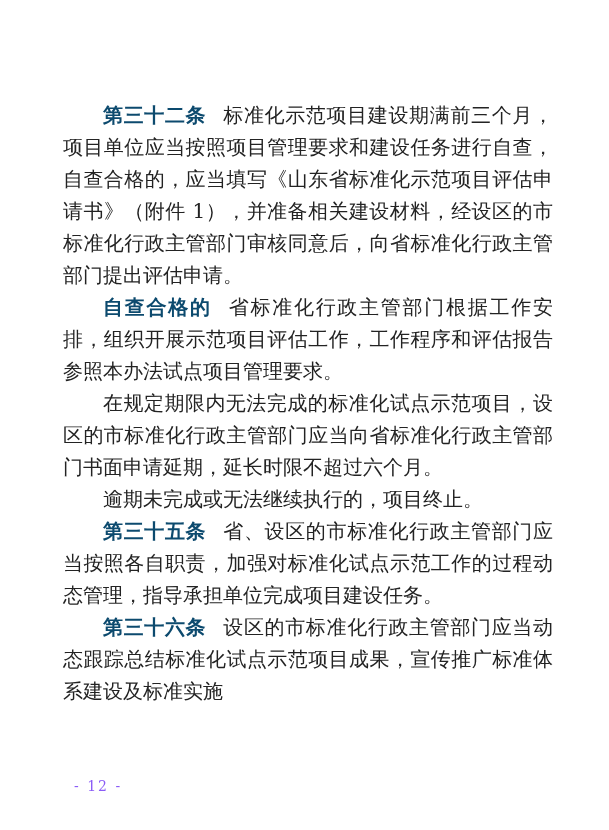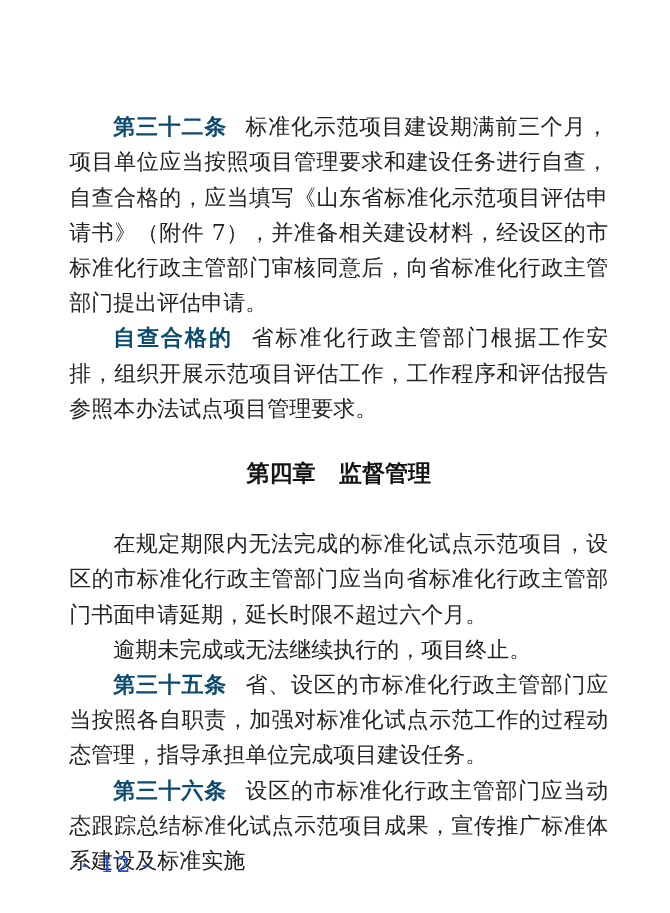--- a/index.html
+++ b/index.html
@@ -41,38 +41,37 @@
     text-align: center;
     font-size: 21px;
     line-height: 33px;
     font-weight: 700;
     color: #141414;
   }
   .page-num {
     position: absolute;
     left: 74px;
     top: 776px;
-    font-size: 20px;
+    font-size: 14px;
     line-height: 20px;
     letter-spacing: 2px;
-    color: #1d4ed8;
+    color: #8b5cf6;
   }
 </style>
 </head>
 <body>
 
 <div class="page">
 
   <div class="body-text">
 
-    <p class="para"><span class="art-num">第三十二条</span><span>标准化示范项目建设期满前三个月，项目单位应当按照项目管理要求和建设任务进行自查，自查合格的，应当填写《山东省标准化示范项目评估申请书》（附件 7），并准备相关建设材料，经设区的市标准化行政主管部门审核同意后，向省标准化行政主管部门提出评估申请。</span></p>
+    <p class="para"><span class="art-num">第三十二条</span><span>标准化示范项目建设期满前三个月，项目单位应当按照项目管理要求和建设任务进行自查，自查合格的，应当填写《山东省标准化示范项目评估申请书》（附件 1），并准备相关建设材料，经设区的市标准化行政主管部门审核同意后，向省标准化行政主管部门提出评估申请。</span></p>
 
     <p class="para"><span class="art-num">自查合格的</span><span>省标准化行政主管部门根据工作安排，组织开展示范项目评估工作，工作程序和评估报告参照本办法试点项目管理要求。</span></p>
 
-    <h2 class="chapter">第四章　监督管理</h2>
 
 
     <p class="para">在规定期限内无法完成的标准化试点示范项目，设区的市标准化行政主管部门应当向省标准化行政主管部门书面申请延期，延长时限不超过六个月。</p>
 
     <p class="para">逾期未完成或无法继续执行的，项目终止。</p>
 
     <p class="para"><span class="art-num">第三十五条</span><span>省、设区的市标准化行政主管部门应当按照各自职责，加强对标准化试点示范工作的过程动态管理，指导承担单位完成项目建设任务。</span></p>
 
     <p class="para"><span class="art-num">第三十六条</span><span>设区的市标准化行政主管部门应当动态跟踪总结标准化试点示范项目成果，宣传推广标准体系建设及标准实施</span></p>
 

